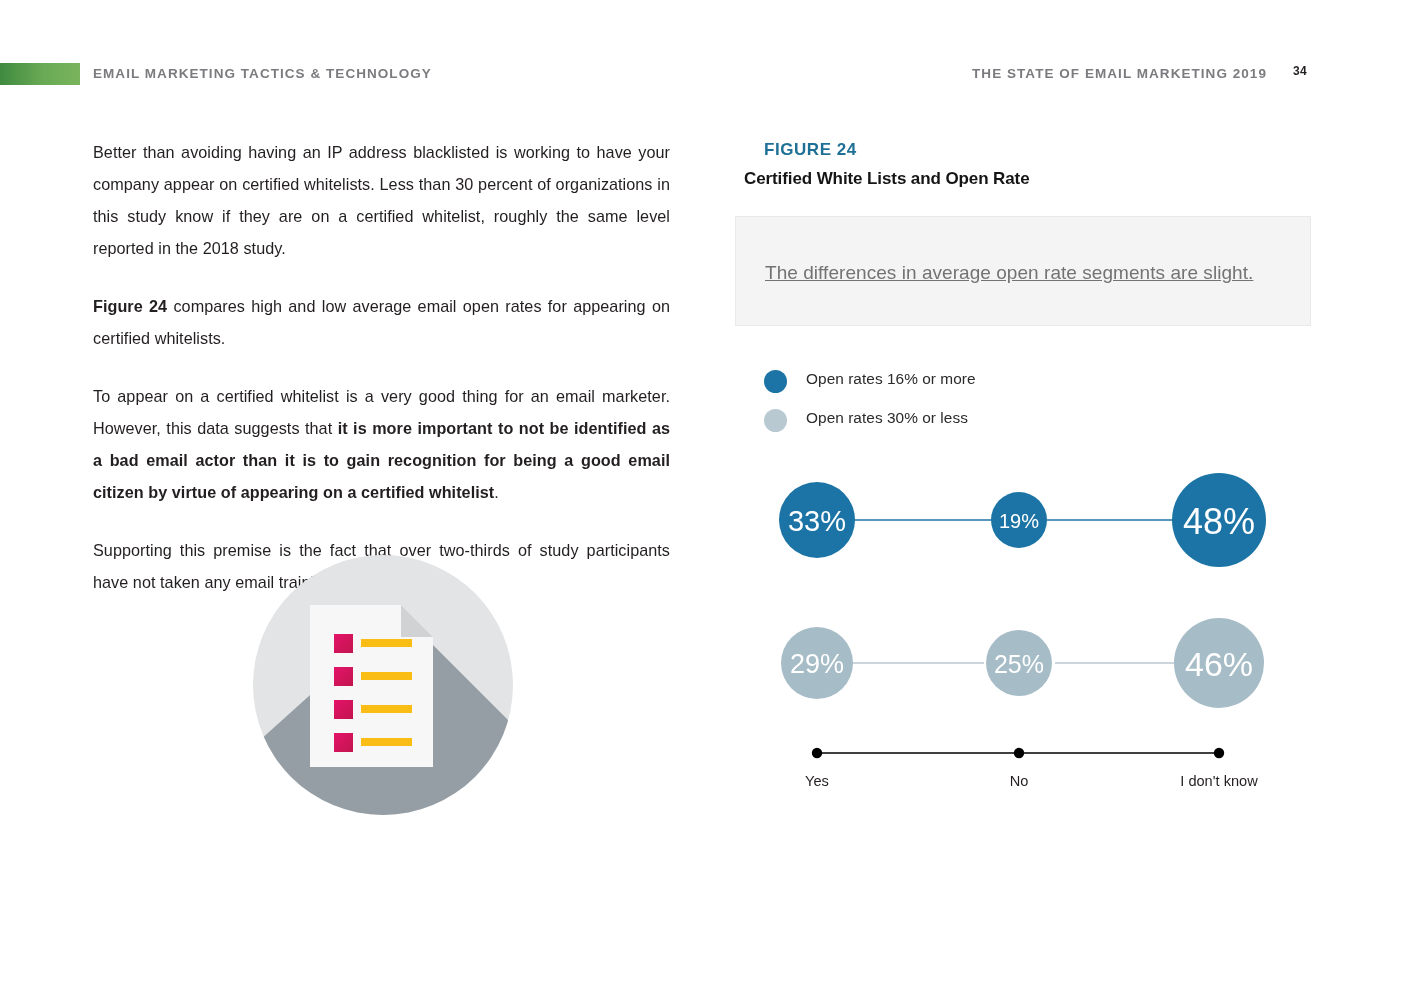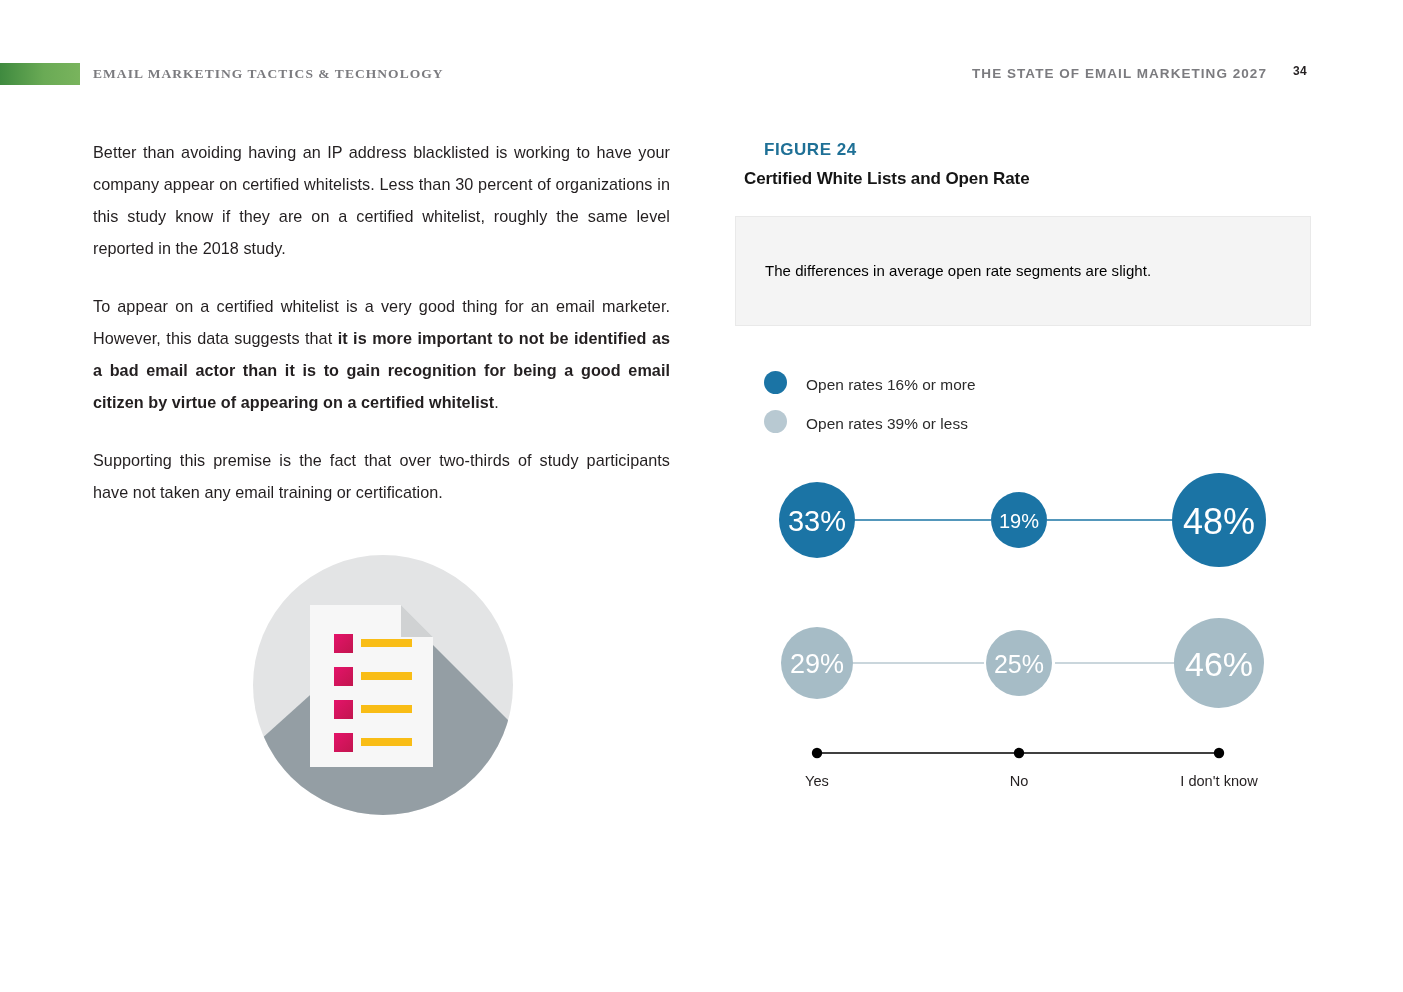--- a/index.html
+++ b/index.html
@@ -23,21 +23,20 @@
     width: 80px; height: 22px;
     background: linear-gradient(90deg, #3f8a3f 0%, #6aaa55 55%, #79b45d 100%);
   }
   .header-left {
     position: absolute;
     left: 93px; top: 66px;
     font-size: 13.5px;
     letter-spacing: 1.05px;
     font-weight: 700;
     color: #7b7b7f;
-    font-family: Liberation Serif, serif;
   }
   .header-right {
     position: absolute;
     right: 136px; top: 66px;
     font-size: 13.5px;
     letter-spacing: 1.05px;
     font-weight: 700;
     color: #7b7b7f;
     text-align: right;
     white-space: nowrap;
@@ -96,30 +95,31 @@
     position: absolute;
     left: 735px; top: 216px;
     width: 576px; height: 110px;
     background: #f4f4f4;
     border: 1px solid #e9e9e9;
     box-sizing: border-box;
   }
   .callout-text {
     position: absolute;
     left: 29px; top: 45px;
-    font-size: 15px;
-    color: #000000;
+    font-size: 19px;
+    color: #737373;
     letter-spacing: .05px;
+    text-decoration: underline;
   }
 
   
   .legend { position: absolute; left: 764px; top: 370px; }
   .legend-row {
     display: flex;
-    align-items: flex-end;
+    align-items: flex-start;
     height: 24px;
     margin-bottom: 15px;
   }
   .legend-dot {
     width: 23px; height: 23px;
     border-radius: 50%;
     margin-right: 19px;
     flex: 0 0 auto;
   }
   .legend-dot.high { background: #1b74a5; }
@@ -148,25 +148,26 @@
     font-family: "Liberation Sans", sans-serif;
     font-size: 14.6px;
     fill: #231f20;
   }
 </style>
 </head>
 <body>
 
 <div class="header-rule"></div>
 <div class="header-left">EMAIL MARKETING TACTICS &amp; TECHNOLOGY</div>
-<div class="header-right">THE STATE OF EMAIL MARKETING 2027</div>
+<div class="header-right">THE STATE OF EMAIL MARKETING 2019</div>
 <div class="page-number">34</div>
 
 <div class="body-col">
   <p>Better than avoiding having an IP address blacklisted is working to have your company appear on certified whitelists. Less than 30 percent of organizations in this study know if they are on a certified whitelist, roughly the same level reported in the 2018 study.</p>
+  <p><b>Figure 24</b><span> compares high and low average email open rates for appearing on certified whitelists.</span></p>
   <p><span>To appear on a certified whitelist is a very good thing for an email marketer. However, this data suggests that </span><b>it is more important to not be identified as a bad email actor than it is to gain recognition for being a good email citizen by virtue of appearing on a certified whitelist</b><span>.</span></p>
   <p>Supporting this premise is the fact that over two-thirds of study participants have not taken any email training or certification.</p>
 </div>
 
 <div class="illus">
   <svg width="260" height="270" viewBox="0 0 260 270" xmlns="http://www.w3.org/2000/svg">
     <defs>
       <clipPath id="circClip">
           <circle cx="130" cy="130" r="130"></circle>
         </clipPath>
@@ -205,21 +206,21 @@
   <div class="callout-text">The differences in average open rate segments are slight.</div>
 </div>
 
 <div class="legend">
   <div class="legend-row">
     <span class="legend-dot high"></span>
     <span class="legend-label">Open rates 16% or more</span>
   </div>
   <div class="legend-row">
     <span class="legend-dot low"></span>
-    <span class="legend-label">Open rates 39% or less</span>
+    <span class="legend-label">Open rates 30% or less</span>
   </div>
 </div>
 
 <div class="chart">
   <svg width="580" height="360" viewBox="0 0 580 360" xmlns="http://www.w3.org/2000/svg">
 
     <g>
       <line x1="117" y1="70" x2="256" y2="70" stroke="#1b74a5" stroke-width="1.3"></line>
       <line x1="312" y1="70" x2="442" y2="70" stroke="#1b74a5" stroke-width="1.3"></line>
     </g>

